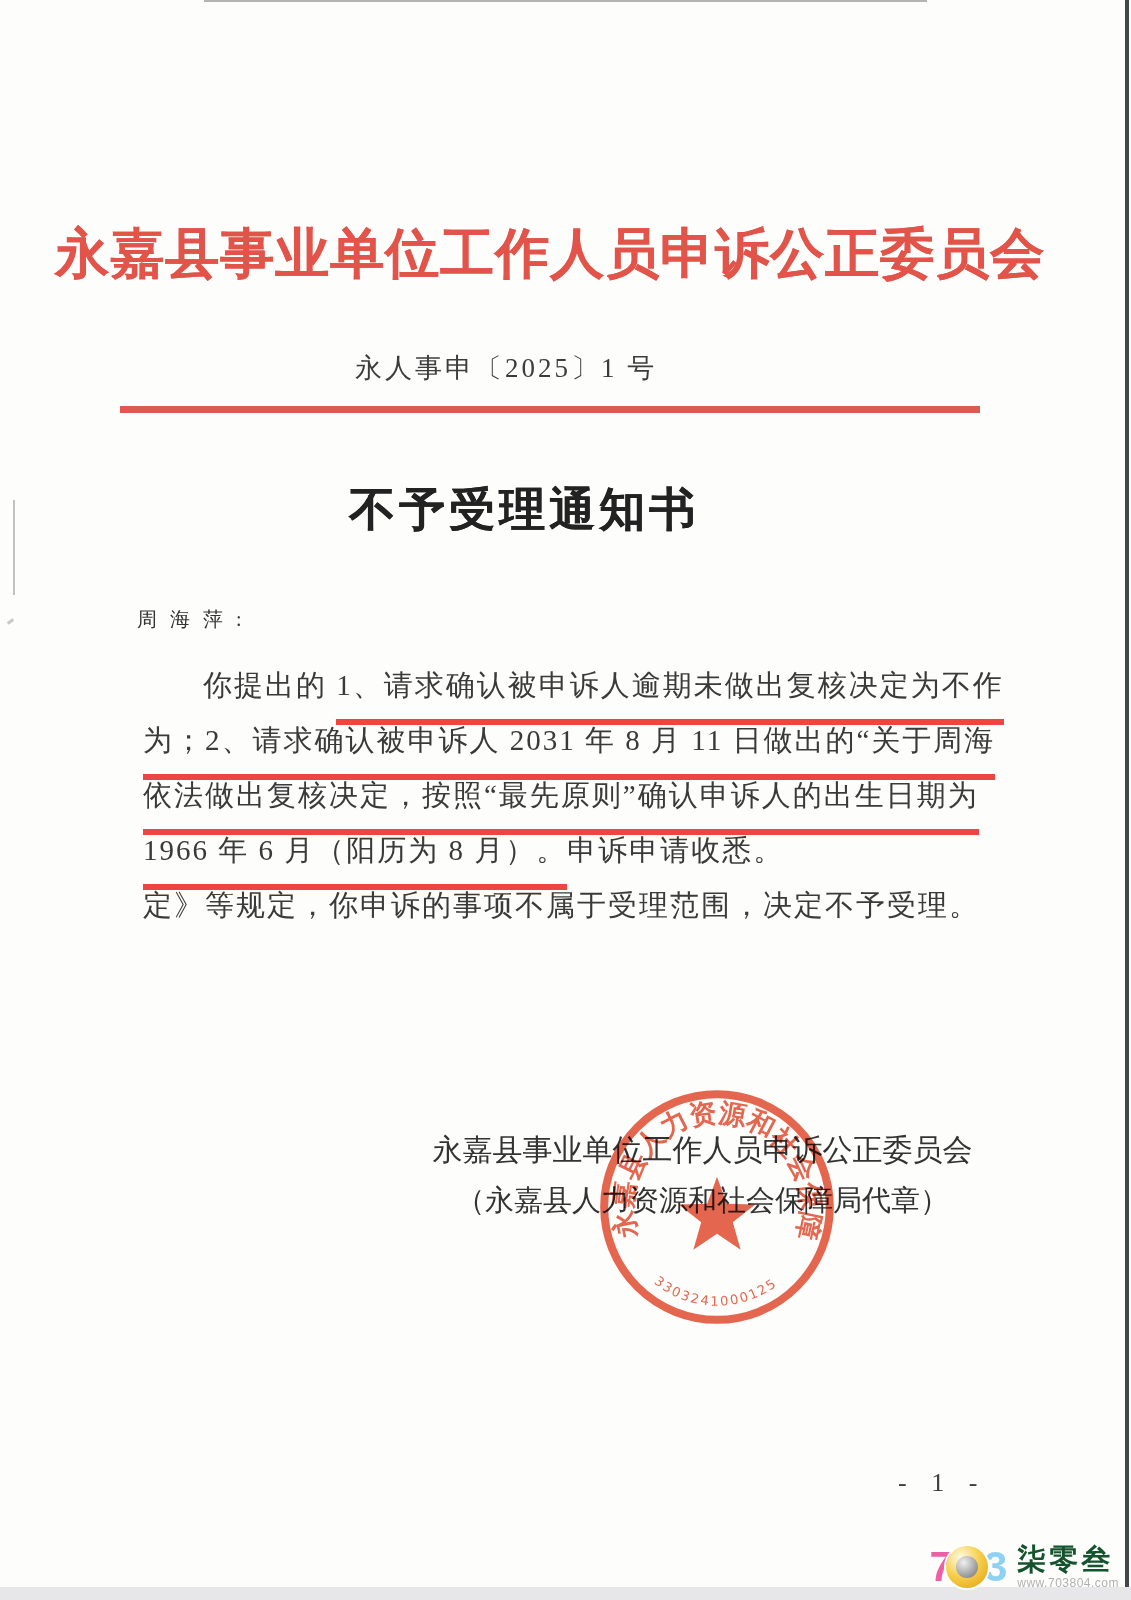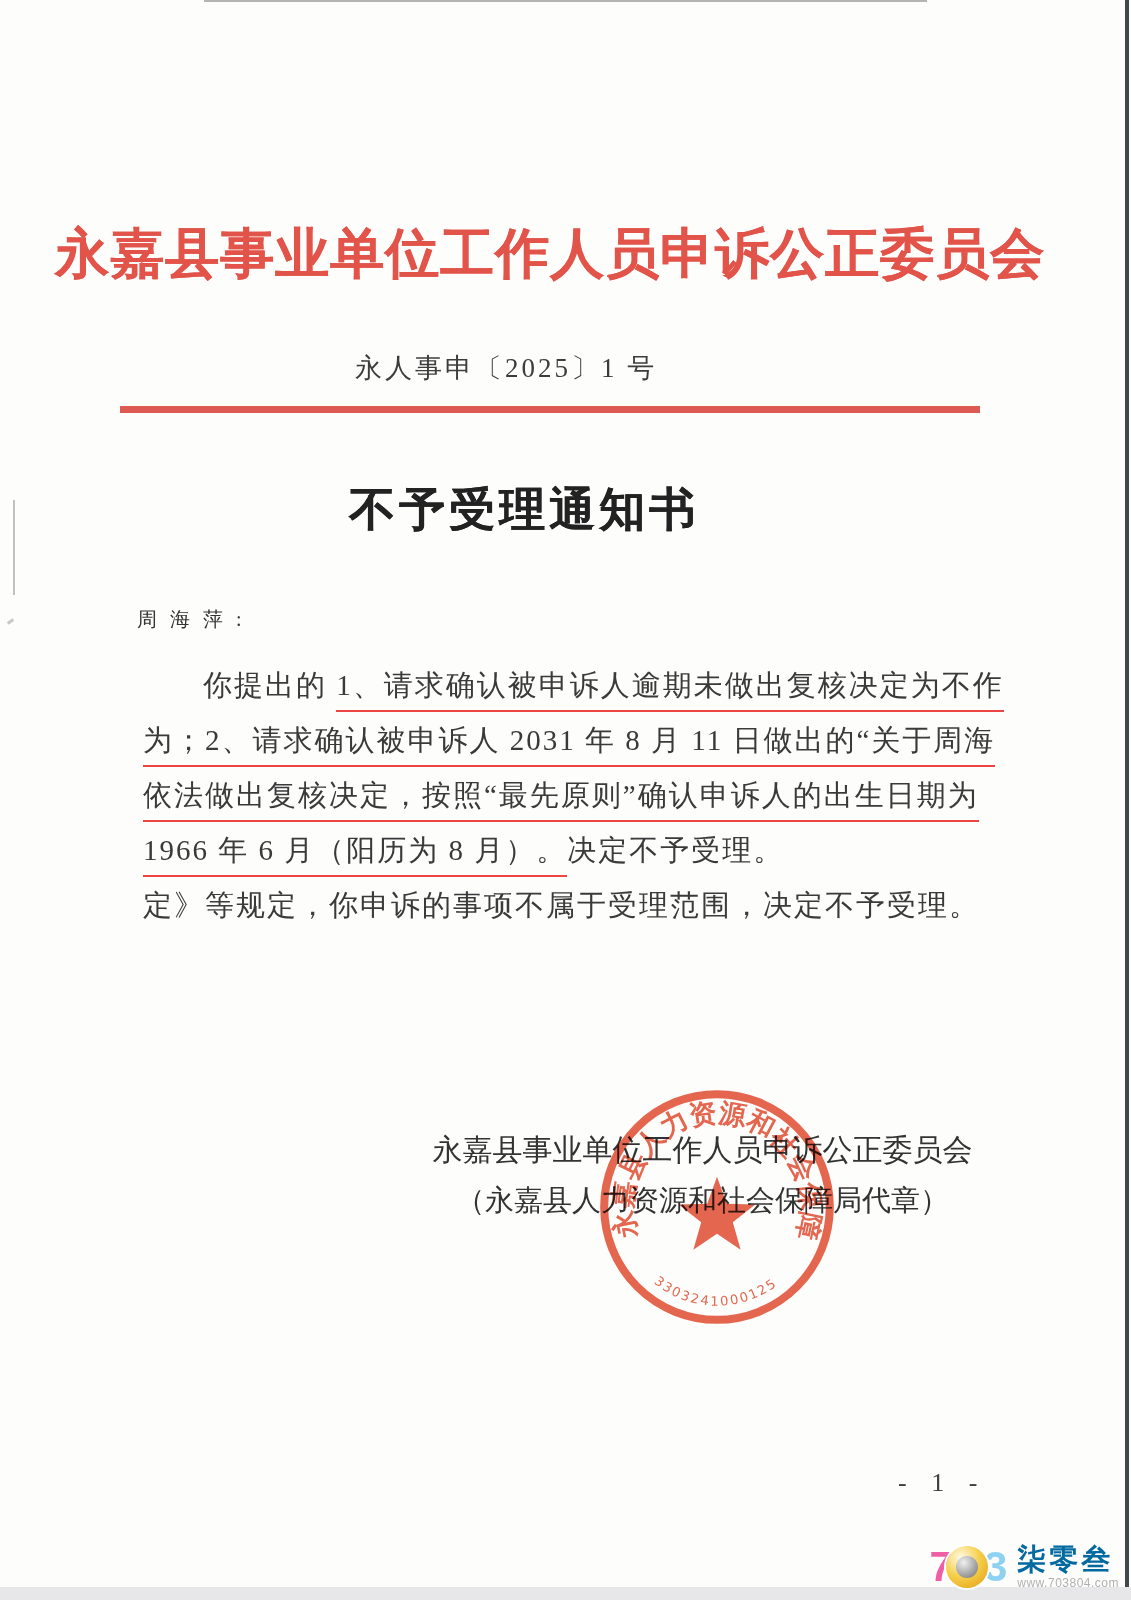--- a/index.html
+++ b/index.html
@@ -37,21 +37,21 @@
     position:absolute;left:137px;top:606px;
     font-size:20px;color:#333;letter-spacing:13px;
   }
 
   .body-block{
     position:absolute;left:143px;top:658px;width:856px;
     font-size:29px;line-height:55px;color:#3a3a3a;letter-spacing:2px;
   }
   .line{white-space:nowrap;}
   .indent{display:inline-block;width:60px;}
-  .u{border-bottom:2px solid #ef4444;padding-bottom:9px;}
+  .u{border-bottom:6px solid #ef4444;padding-bottom:18px;}
 
   .sig-block{
     position:absolute;left:415px;top:1124px;width:575px;text-align:center;
     font-size:30px;color:#333;line-height:51px;white-space:nowrap;
   }
   .sig-agency{font-size:29px;}
   .sig-date{letter-spacing:3px;}
 
   .seal{
     position:absolute;left:576px;top:1066px;width:282px;height:282px;
@@ -74,21 +74,21 @@
     background:radial-gradient(circle at 35% 28%,#fffbe8,#f6d04d 45%,#edb62e 72%,#e2a41d);
     display:flex;align-items:center;justify-content:center;
     box-shadow:0 0 0 2px #fff;
   }
   .wm-ball{
     width:22px;height:22px;border-radius:50%;
     background:radial-gradient(circle at 35% 30%,#f0f0f0,#a8a8a8 55%,#6e6e6e);
   }
   .wm-3{font-size:42px;font-weight:800;color:#8dd2f2;line-height:36px;margin-right:6px;}
   .wm-text{display:flex;flex-direction:column;align-items:flex-start;line-height:1;}
-  .wm-brand{font-size:29px;font-weight:700;color:#0369a1;letter-spacing:3px;
+  .wm-brand{font-size:29px;font-weight:700;color:#14532d;letter-spacing:3px;
     font-family:"Liberation Serif","DejaVu Serif",serif;}
   .wm-url{font-size:12px;color:#b1b1b1;margin-top:3px;letter-spacing:.5px;}
 </style>
 </head>
 <body>
 
 <div class="top-edge"></div>
 <div class="right-edge"></div>
 <div class="bottom-strip"></div>
 <div class="scratch-a"></div>
@@ -99,21 +99,21 @@
 <div class="red-rule"></div>
 
 <div class="notice-title">不予受理通知书</div>
 
 <div class="addressee">周海萍:</div>
 
 <div class="body-block">
   <div class="line"><span class="indent"></span><span>你提出的 </span><span class="u">1、请求确认被申诉人逾期未做出复核决定为不作</span></div>
   <div class="line"><span class="u">为；2、请求确认被申诉人 2031 年 8 月 11 日做出的“关于周海</span></div>
   <div class="line"><span class="u">依法做出复核决定，按照“最先原则”确认申诉人的出生日期为</span></div>
-  <div class="line"><span class="u">1966 年 6 月（阳历为 8 月）。</span><span>决定不予受理。</span></div>
+  <div class="line"><span class="u">1966 年 6 月（阳历为 8 月）。</span><span>申诉申请收悉。</span></div>
   <div class="line"><span>定》等规定，你申诉的事项不属于受理范围，决定不予受理。</span></div>
 </div>
 
 <div class="sig-block">
   <div>永嘉县事业单位工作人员申诉公正委员会</div>
   <div class="sig-agency">（永嘉县人力资源和社会保障局代章）</div>
 </div>
 
 <svg class="seal" viewBox="0 0 280 280">
   <circle cx="140" cy="140" r="112" fill="none" stroke="#e14a2e" stroke-width="8"></circle>

